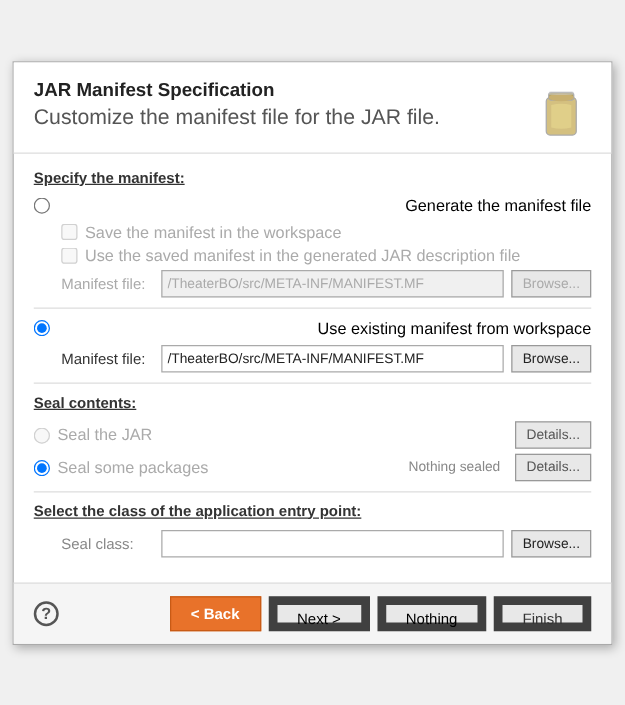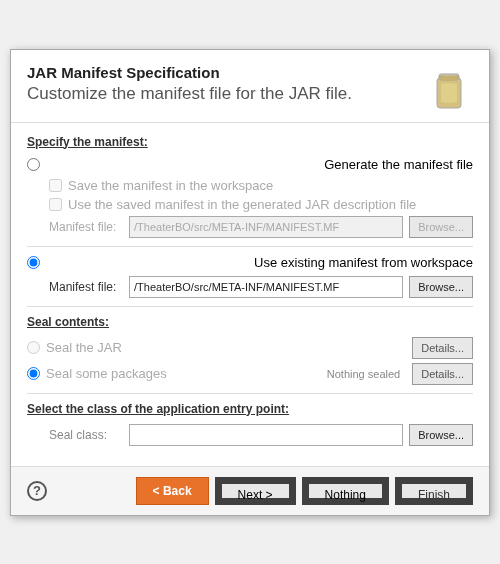--- a/index.html
+++ b/index.html
@@ -127,21 +127,21 @@
       margin-bottom: 8px;
     }
     .seal-row {
       display: flex;
       align-items: center;
       justify-content: space-between;
       margin-bottom: 4px;
     }
     .seal-left {
       display: flex;
-      align-items: center;
+      align-items: flex-end;
       color: #888;
     }
     .seal-left input[type="radio"] {
       margin-right: 6px;
     }
     .nothing-sealed {
       font-size: 11px;
       color: #888;
     }
     .entry-section {

